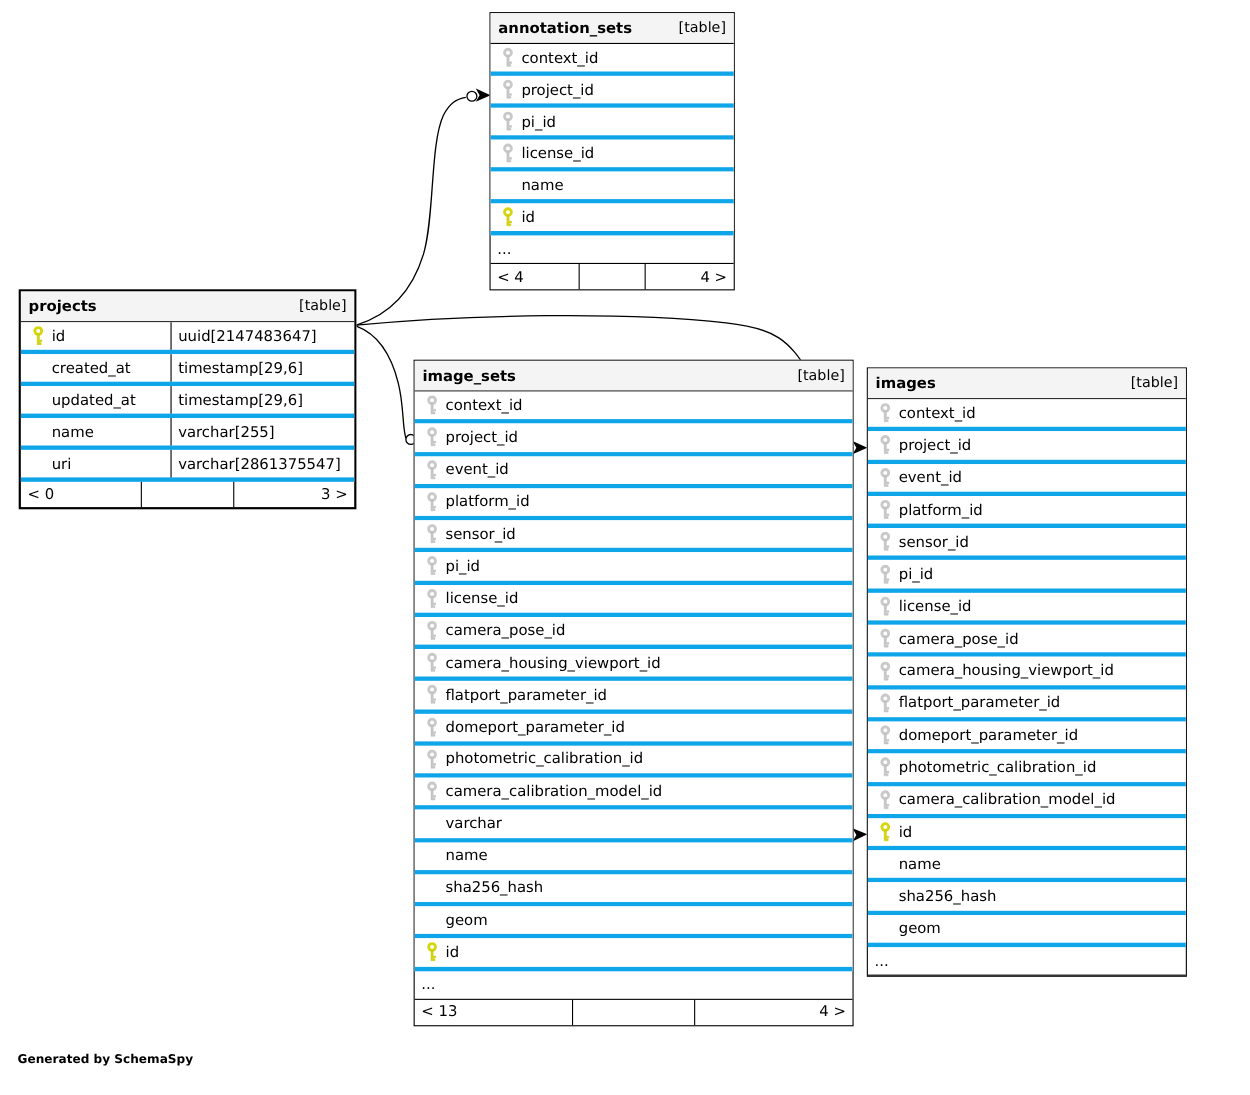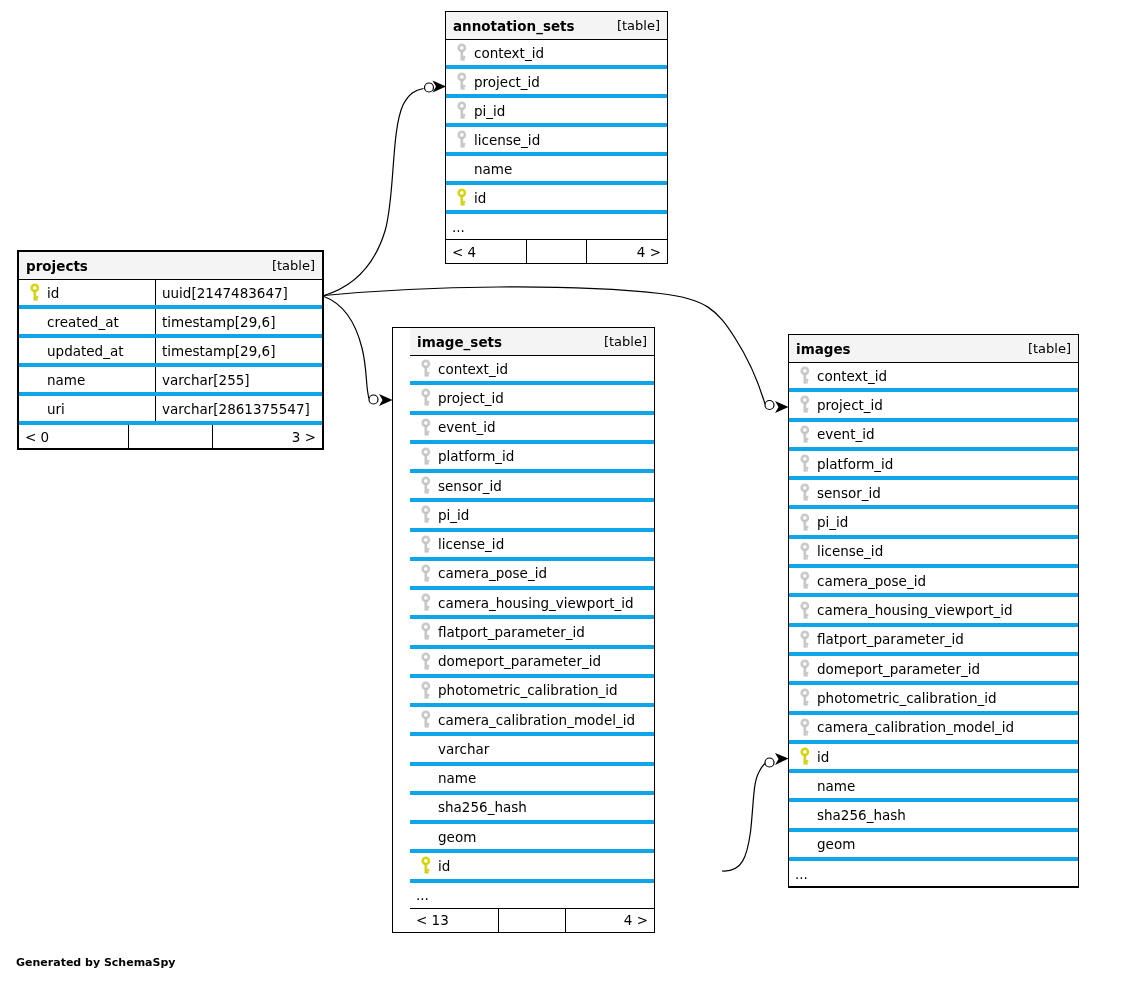--- a/index.html
+++ b/index.html
@@ -7,21 +7,21 @@
     width:1136px;height:995px;position:relative;background:#ffffff;
     font-family:"DejaVu Sans","Liberation Sans",sans-serif;color:#000;
     overflow:hidden;
   }
   #rel-overlay{position:absolute;left:0;top:0;width:1136px;height:995px;pointer-events:none;}
   .rel{fill:none;stroke:#000;stroke-width:1.2;}
   .relc{fill:#fff;stroke:#000;stroke-width:1.2;}
   .rela{fill:#000;stroke:none;}
 
   .table-box{position:absolute;background:#fff;border:1px solid #000;box-sizing:border-box;}
-  .table-box.focus{border-width:2px;}
+  .table-box.focus{border-width:2px;margin-top:13px;}
   .thead{display:flex;justify-content:space-between;align-items:center;background:#f4f4f4;
          border-bottom:1px solid #000;height:27px;padding:0 7px;gap:16px;}
   .ttitle{font-weight:bold;font-size:13.5px;white-space:nowrap;}
   .tbadge{font-size:13px;white-space:nowrap;}
   .row{display:flex;align-items:center;height:var(--rh,29px);border-bottom:4px solid #0ea5e9;
        box-sizing:border-box;font-size:13.5px;background:#fff;}
   .kslot{width:18px;flex:none;display:flex;justify-content:center;align-items:center;margin-left:7px;}
   .cname{margin-left:3px;white-space:nowrap;}
   .namecell{width:137px;flex:none;display:flex;align-items:center;height:100%;
             border-right:1px solid #000;box-sizing:border-box;}
@@ -169,21 +169,21 @@
       </span>
       <span class="typecell">varchar[2861375547]</span>
     </div>
     <div class="tfoot">
       <span class="fcell fleft">&lt; 0</span>
       <span class="fcell fmid"></span>
       <span class="fcell fright">3 &gt;</span>
     </div>
   </div>
 
-<div class="table-box" style="left:392px;top:327px;width:263px;padding-left:17px;--rh:29.25px;">
+<div class="table-box" style="left:376px;top:327px;width:400px;--rh:29.25px;">
     <div class="thead">
       <span class="ttitle">image_sets</span>
       <span class="tbadge">[table]</span>
     </div>
     <div class="row">
       <span class="kslot">
         <svg width="12" height="19" viewBox="0 0 12 19">
           <circle cx="5.8" cy="4.9" r="3.1" fill="none" stroke="#c9c9c9" stroke-width="2.6"></circle>
           <path d="M4.8 7.6 h2 v5.6 h2.3 v1.5 h-2.3 v0.9 h1.6 v1.7 h-3.6 z" fill="#c9c9c9" stroke="#b5b5b5" stroke-width="0.4"></path>
         </svg>

